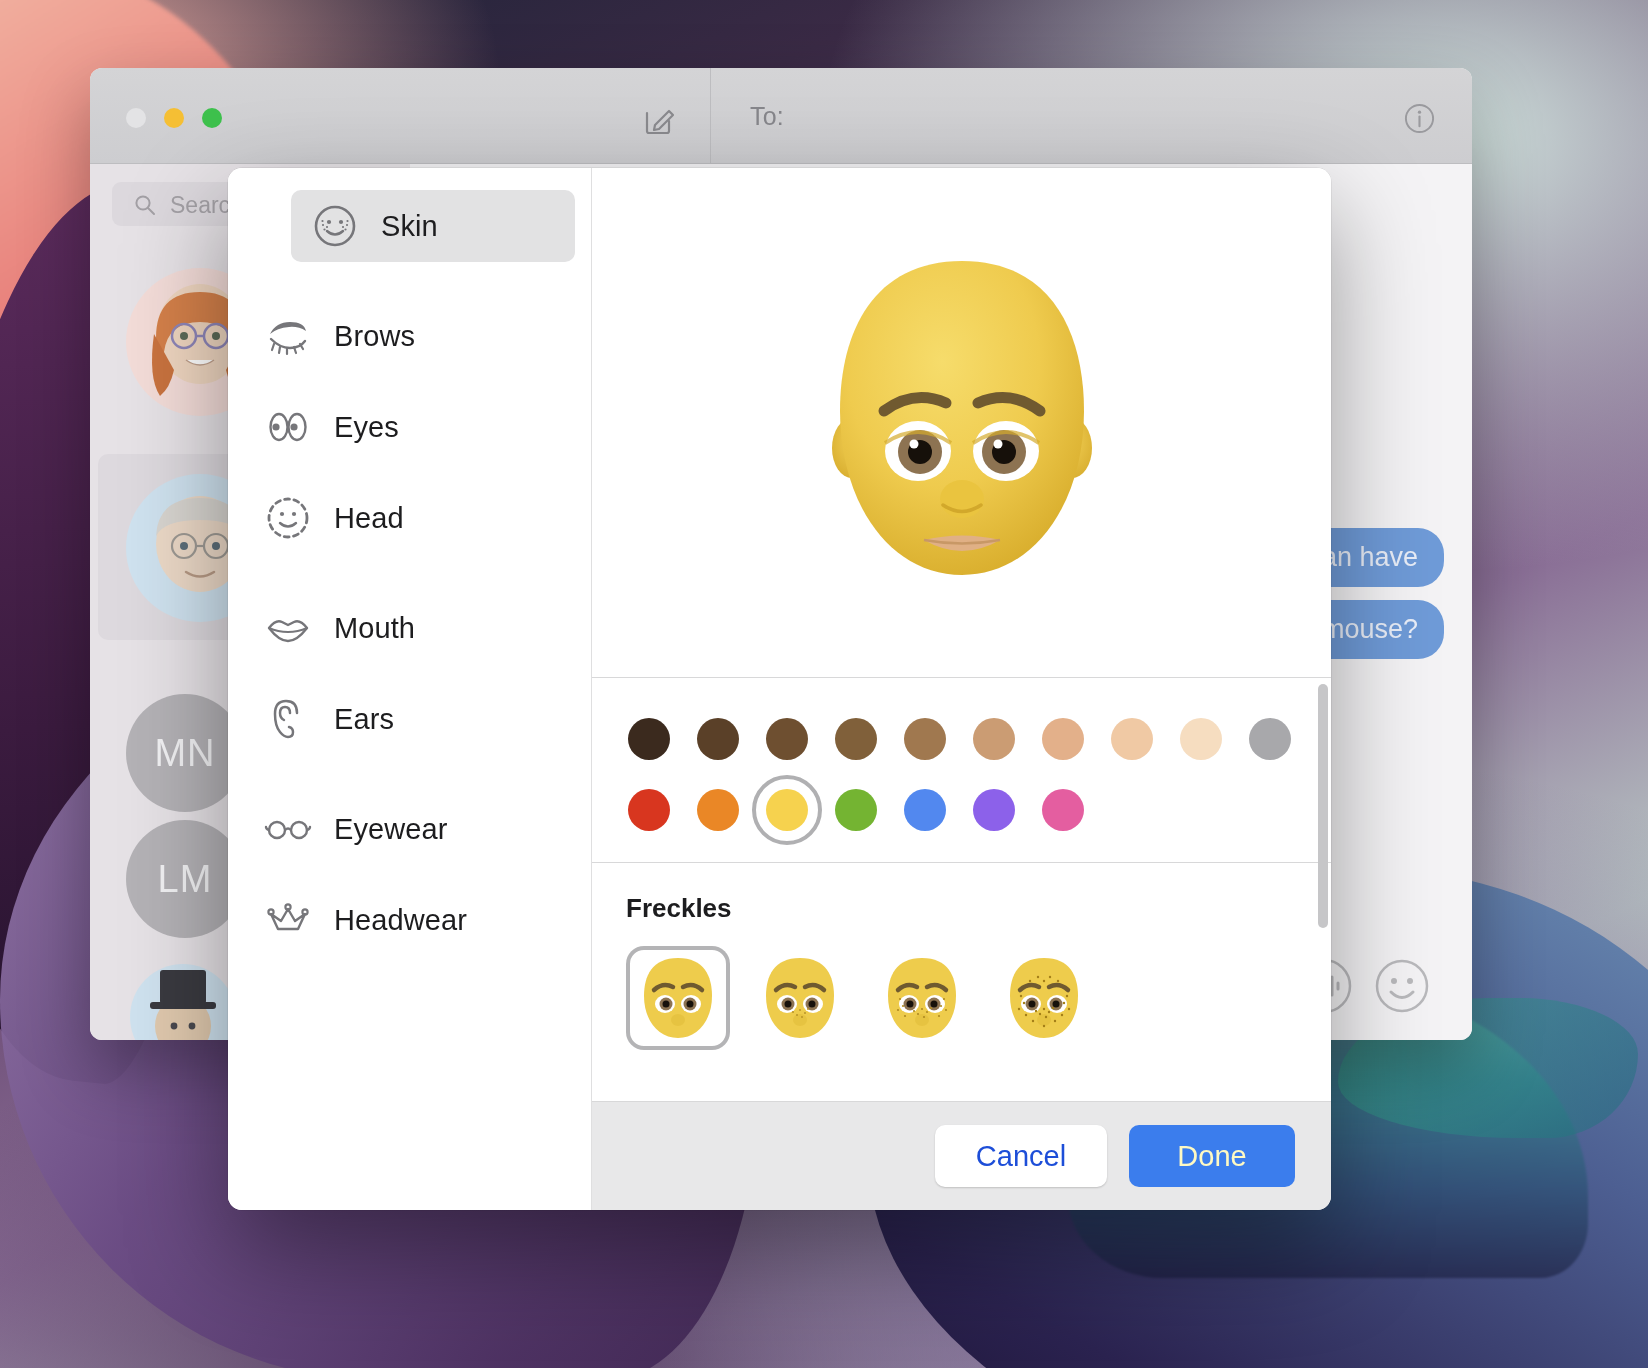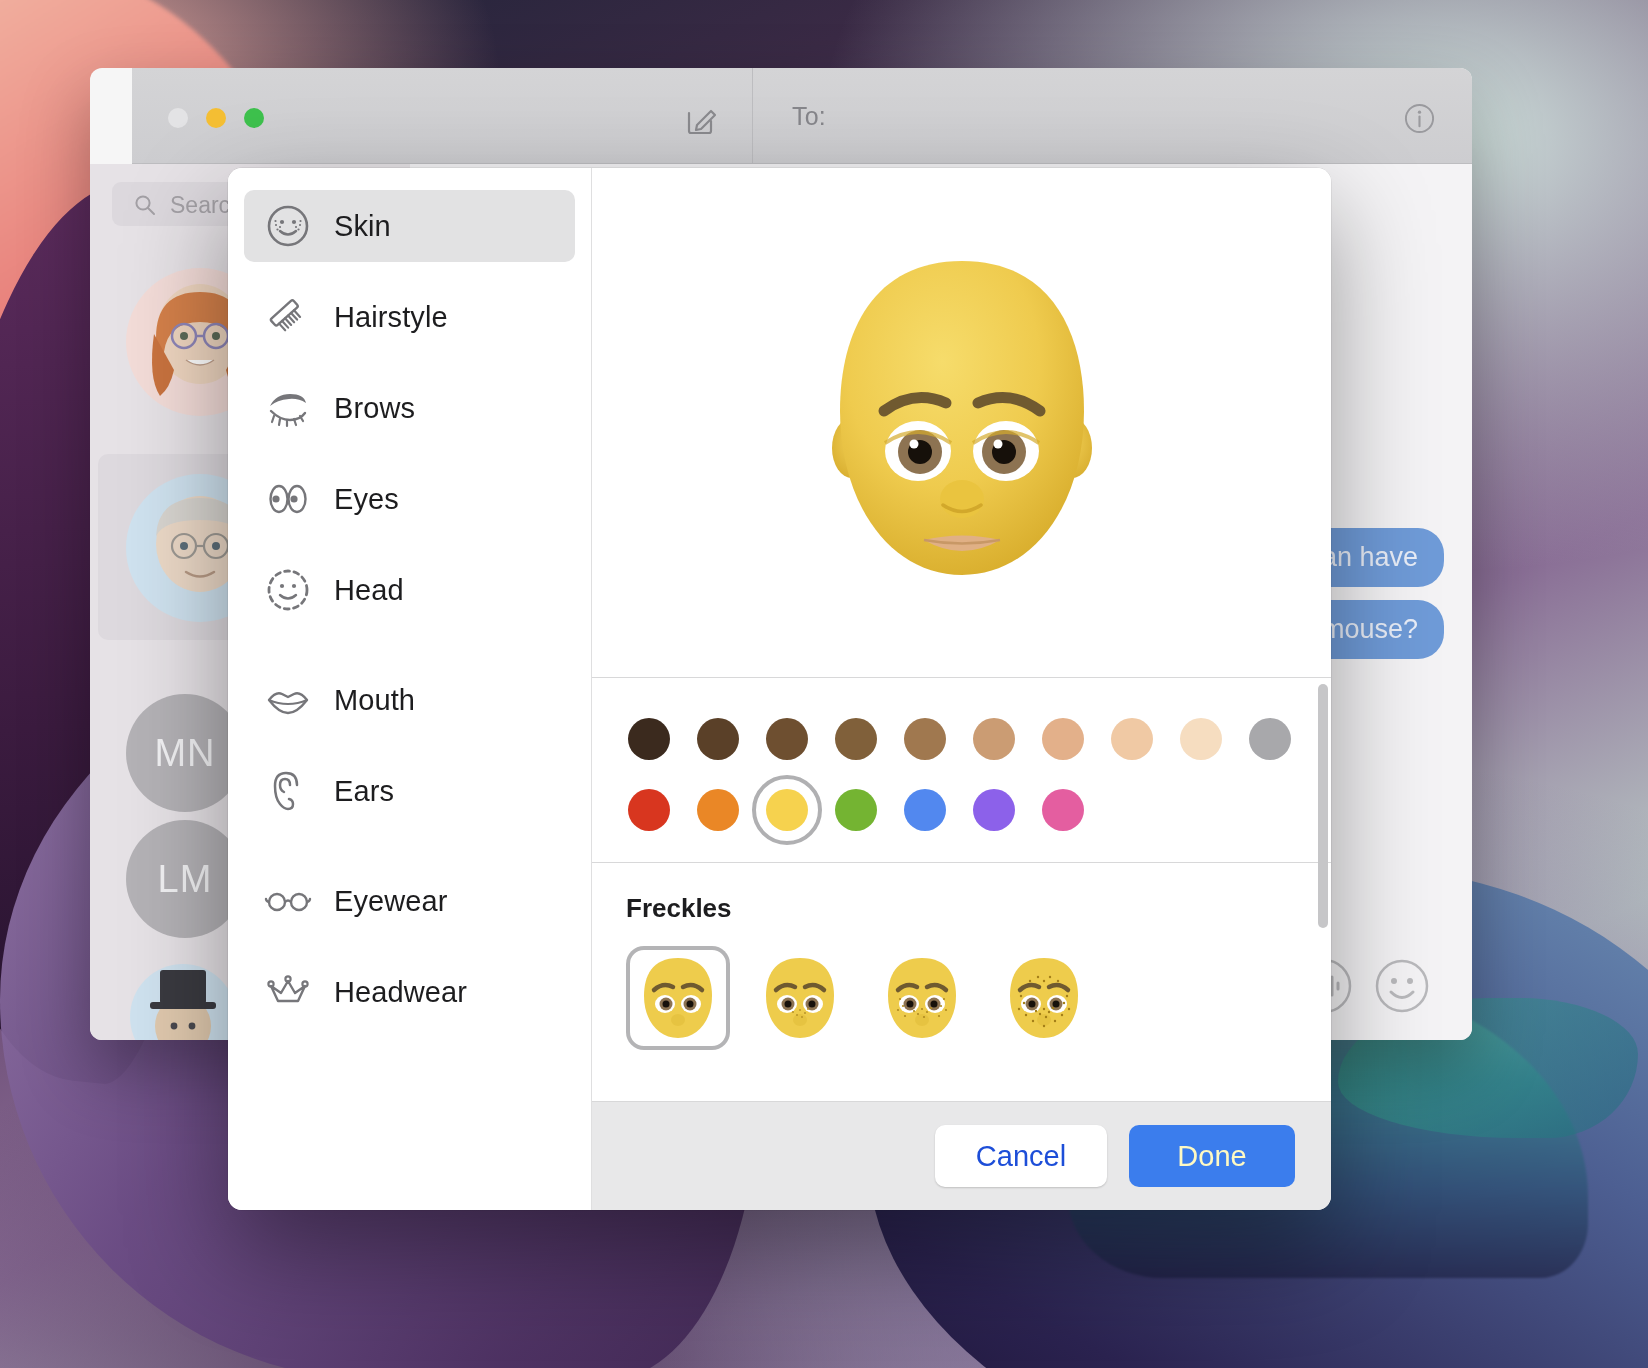--- a/index.html
+++ b/index.html
@@ -64,21 +64,20 @@
     left: 90px; top: 68px; width: 1382px; height: 972px;
     border-radius: 12px;
     overflow: hidden;
     box-shadow: 0 30px 70px rgba(0,0,0,.32);
     background: #f6f6f6;
   }
   #mw-titlebar {
     position: absolute; left: 0; top: 0; right: 0; height: 96px;
     background: linear-gradient(180deg, #d4d4d6 0%, #cdcdd0 100%);
     border-bottom: 1px solid #bdbdc0;
-    margin-left: 42px;
   }
   .traffic {
     position: absolute; top: 40px; width: 20px; height: 20px; border-radius: 50%;
   }
   #tl-close  { left: 36px;  background: #e3e3e5; }
   #tl-min    { left: 74px;  background: #f5bf34; }
   #tl-max    { left: 112px; background: #3ec14d; }
 
   #compose-icon { position: absolute; left: 553px; top: 35px; width: 34px; height: 34px; }
   #mw-divider { position: absolute; left: 620px; top: 0; width: 1px; height: 96px; background: #bdbdc0; }
@@ -160,21 +159,21 @@
     border-right: 1px solid #dfdfe0;
     padding: 22px 16px 0 16px;
     overflow: hidden;
   }
   .nav-item {
     display: flex; align-items: center;
     height: 72px; border-radius: 10px;
     padding-left: 20px; gap: 22px;
     cursor: default;
   }
-  .nav-item.selected { background: #e2e2e3; }
+  .nav-item.selected { background: #e2e2e3; margin-left: 47px; }
   .nav-icon { width: 48px; height: 48px; flex: 0 0 48px; display:flex; align-items:center; justify-content:center; }
   .nav-label { font-size: 29px; color: #1d1d1f; letter-spacing: .1px; }
   .nav-spacer { height: 19px; }
 
   
   #modal-main { flex: 1; display: flex; flex-direction: column; min-width: 0; position: relative; }
 
   #preview-pane {
     height: 510px;
     border-bottom: 1px solid #d8d8d9;
@@ -380,31 +379,20 @@
             <circle cx="34.5" cy="27.5" r="1.1" fill="#76767a"></circle>
           <circle cx="32" cy="25" r="1.1" fill="#76767a"></circle>
             <circle cx="36.5" cy="19" r="1.1" fill="#76767a"></circle>
         </svg>
       </span>
       <span class="nav-label">Skin</span>
     </div>
 
     <div class="nav-spacer"></div>
 
-    <div class="nav-item">
-      <span class="nav-icon">
-        <svg viewBox="0 0 48 48" width="48" height="48">
-          <g transform="rotate(-42 24 24)">
-            <rect x="9" y="14" width="30" height="9" rx="2" fill="none" stroke="#76767a" stroke-width="2.4"></rect>
-            <path d="M13 23 v9 M17 23 v9 M21 23 v9 M25 23 v9 M29 23 v9 M33 23 v9" stroke="#76767a" stroke-width="2.2" stroke-linecap="round"></path>
-          </g>
-        </svg>
-      </span>
-      <span class="nav-label">Hairstyle</span>
-    </div>
 
     <div class="nav-spacer"></div>
 
     <div class="nav-item">
       <span class="nav-icon">
         <svg viewBox="0 0 48 48" width="48" height="48">
           <path d="M6 22 q6 -12 20 -12 q14 0 16 9 q-8 -5 -17 -4 q-12 1 -19 7z" fill="#76767a"></path>
           <path d="M7 27 q9 9 19 9 q10 0 15 -7" fill="none" stroke="#76767a" stroke-width="2.4" stroke-linecap="round"></path>
           <path d="M10 32 l-2 6 M16 35 l-1 6 M23 36 l0 6 M30 35 l2 6 M36 32 l3 5" stroke="#76767a" stroke-width="2.2" stroke-linecap="round"></path>
         </svg>

